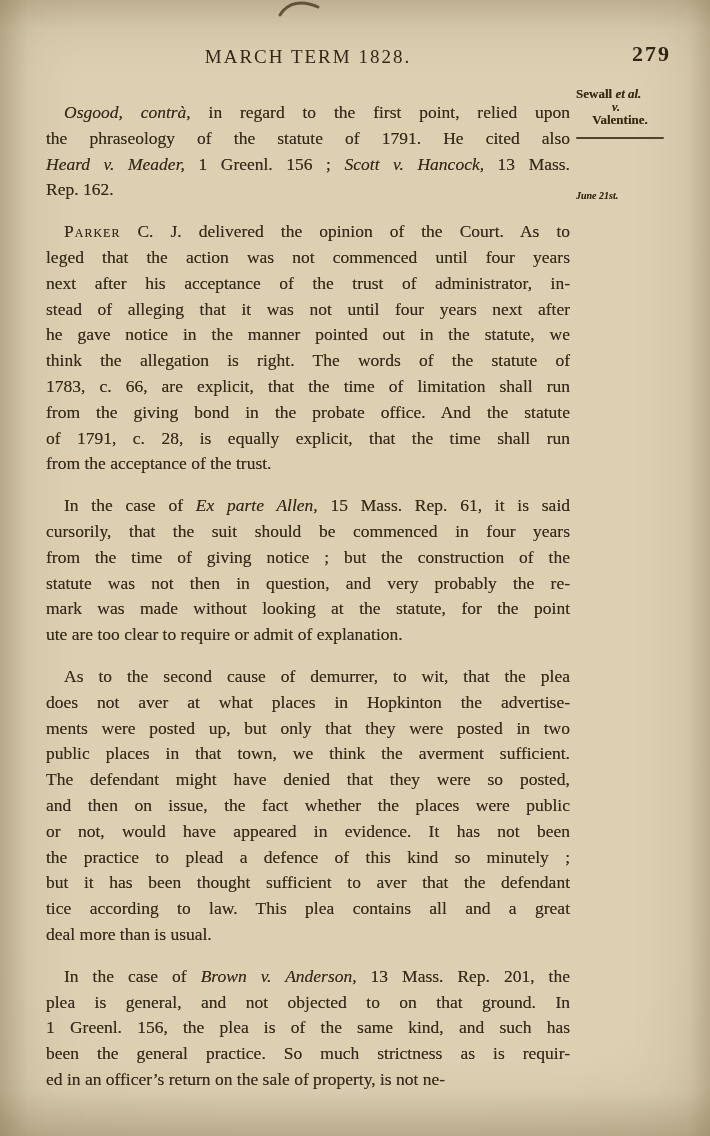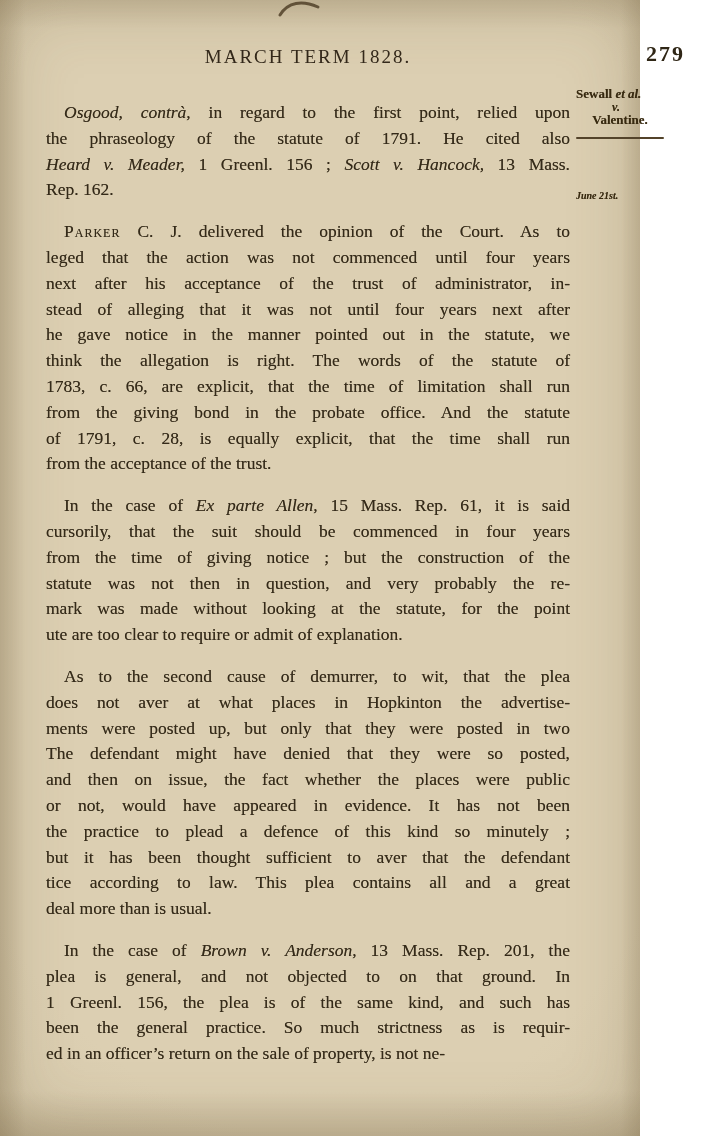--- a/index.html
+++ b/index.html
@@ -5,21 +5,21 @@
   html, body {
     margin: 0;
     padding: 0;
     width: 710px;
     height: 1136px;
     overflow: hidden;
     font-family: "Liberation Serif", "DejaVu Serif", serif;
   }
   .page {
     position: relative;
-    width: 640px;
+    width: 710px;
     height: 1136px;
     color: #342a19;
     background:
       linear-gradient(90deg, rgba(110,90,55,0.20), rgba(0,0,0,0) 4%),
       linear-gradient(270deg, rgba(110,90,55,0.16), rgba(0,0,0,0) 3%),
       linear-gradient(180deg, rgba(110,90,55,0.14), rgba(0,0,0,0) 2.5%),
       linear-gradient(0deg, rgba(110,90,55,0.18), rgba(0,0,0,0) 4%),
       radial-gradient(120% 100% at 50% 45%, #dccfb2 55%, #d2c5a7 80%, #c2b495 100%);
     box-shadow: inset 0 0 70px rgba(95, 75, 40, 0.28);
   }
@@ -36,21 +36,21 @@
     left: 30px;
     width: 556px;
     text-align: center;
     font-size: 19px;
     letter-spacing: 2px;
     color: #33281a;
   }
   .page-number {
     position: absolute;
     top: 41px;
-    left: 646px;
+    left: 632px;
     font-size: 22px;
     font-weight: bold;
     letter-spacing: 2px;
     color: #2f2616;
   }
   .opinion-text {
     position: absolute;
     top: 84px;
     left: 30px;
     width: 556px;
@@ -141,20 +141,21 @@
         <div class="line"><span>cursorily, that the suit should be commenced in four years</span></div>
         <div class="line"><span>from the time of giving notice ; but the construction of the</span></div>
         <div class="line"><span>statute was not then in question, and very probably the re-</span></div>
         <div class="line"><span>mark was made without looking at the statute, for the point</span></div>
         <div class="line last"><span>ute are too clear to require or admit of explanation.</span></div>
       </div>
       <div class="paragraph">
         <div class="line first"><span>As to the second cause of demurrer, to wit, that the plea</span></div>
         <div class="line"><span>does not aver at what places in Hopkinton the advertise-</span></div>
         <div class="line"><span>ments were posted up, but only that they were posted in two</span></div>
+        <div class="line"><span>public places in that town, we think the averment sufficient.</span></div>
         <div class="line"><span>The defendant might have denied that they were so posted,</span></div>
         <div class="line"><span>and then on issue, the fact whether the places were public</span></div>
         <div class="line"><span>or not, would have appeared in evidence. It has not been</span></div>
         <div class="line"><span>the practice to plead a defence of this kind so minutely ;</span></div>
         <div class="line"><span>but it has been thought sufficient to aver that the defendant</span></div>
         <div class="line"><span>tice according to law. This plea contains all and a great</span></div>
         <div class="line last"><span>deal more than is usual.</span></div>
       </div>
       <div class="paragraph">
         <div class="line first"><span>In the case of </span><span class="it">Brown v. Anderson,</span><span> 13 Mass. Rep. 201, the</span></div>

